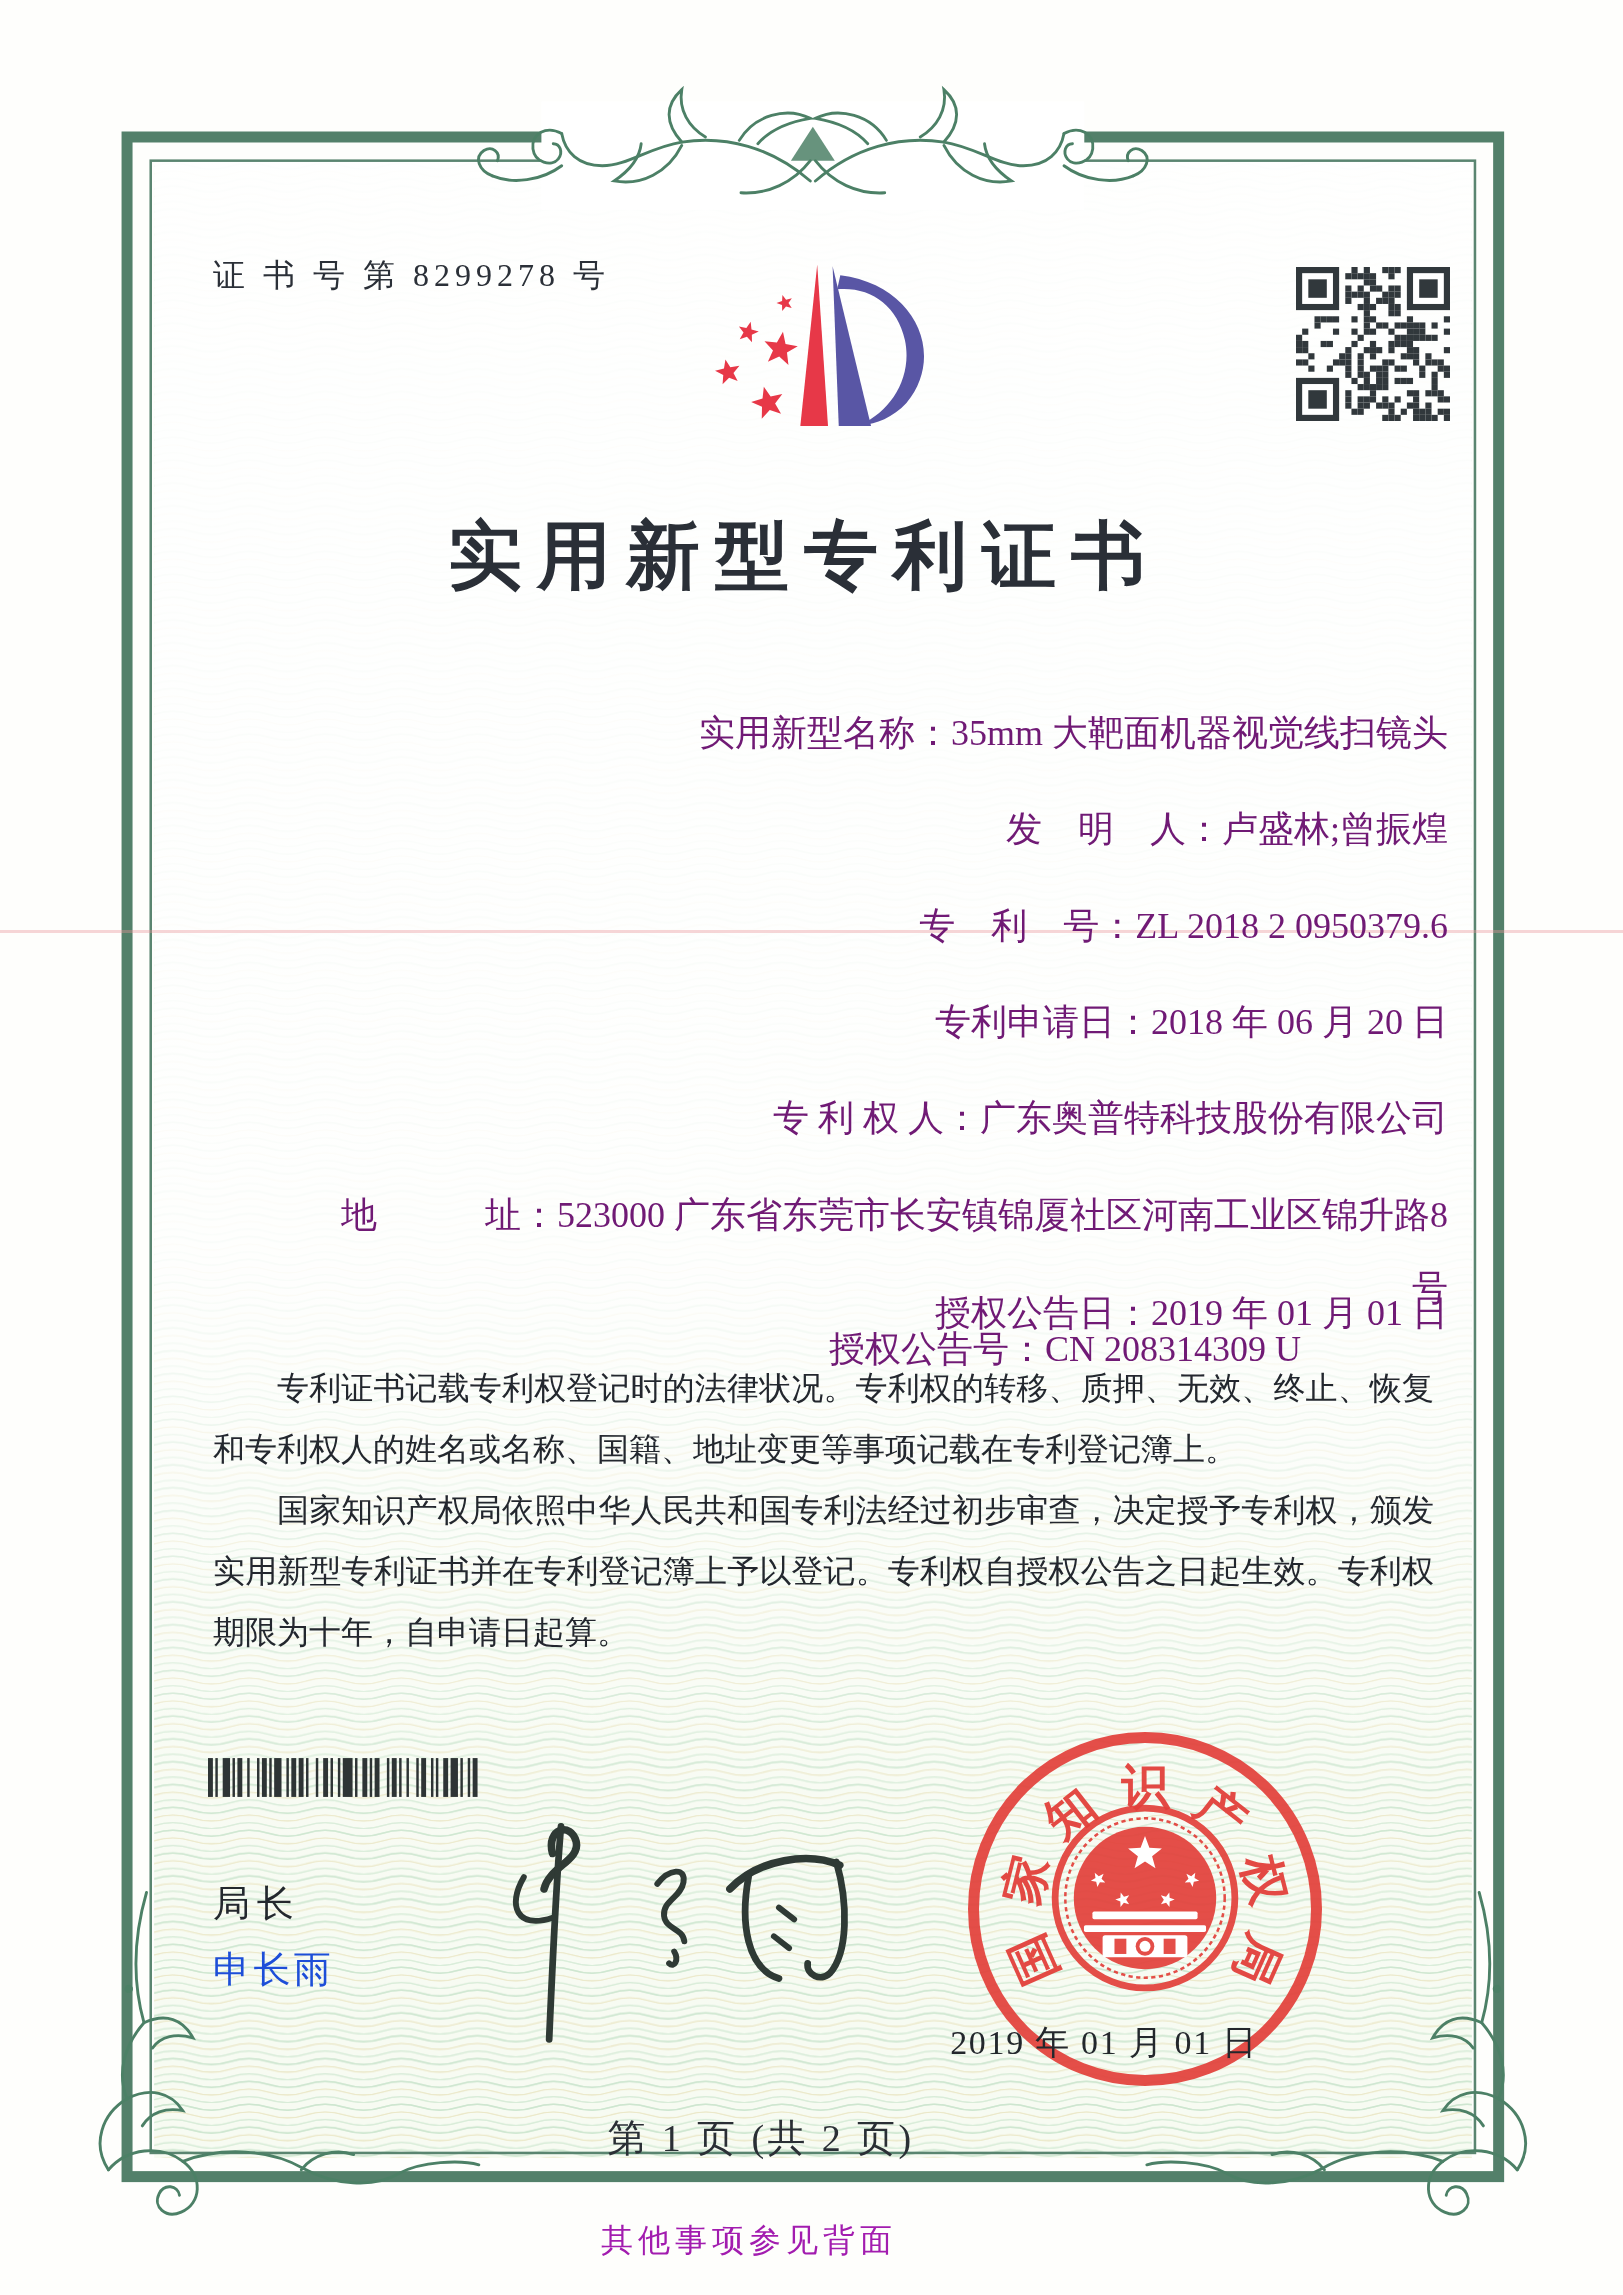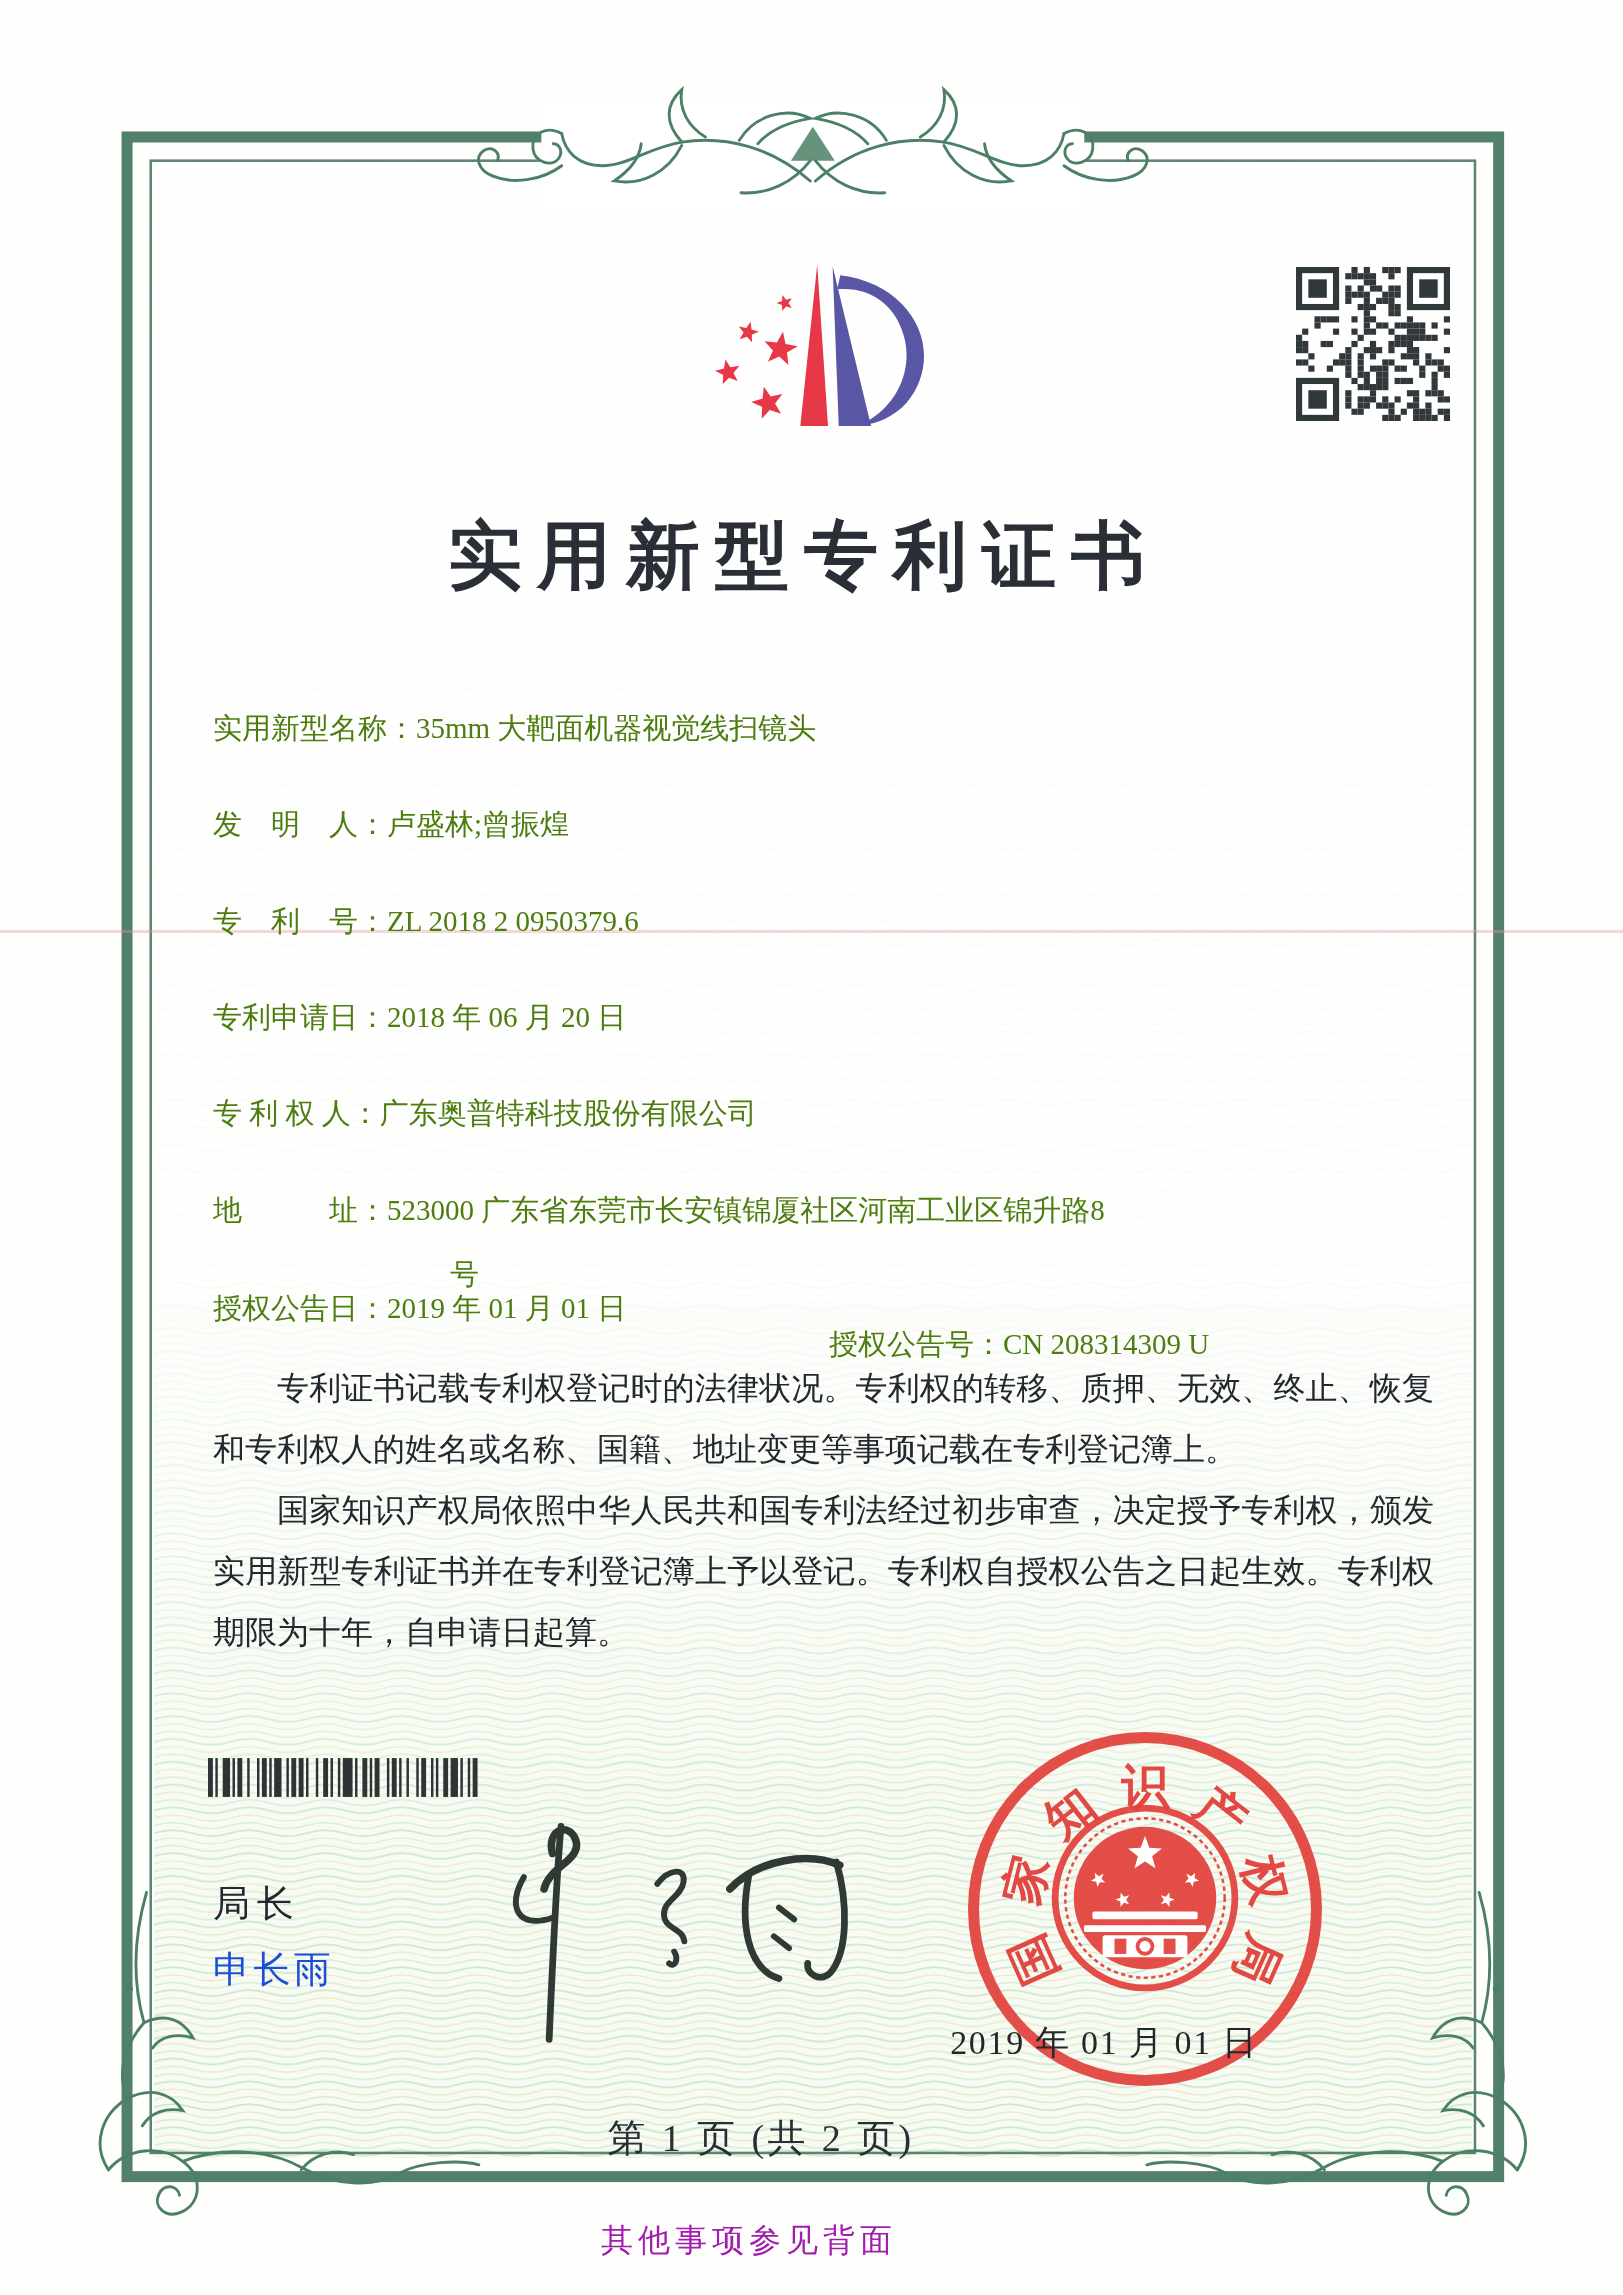--- a/index.html
+++ b/index.html
@@ -19,21 +19,21 @@
     font-size:32px;letter-spacing:5px;color:#2b3038;
     white-space:nowrap;
   }
   .title{
     left:804px;top:507px;transform:translateX(-50%);
     font-size:74px;font-weight:bold;letter-spacing:15px;
     color:#2a2f37;white-space:nowrap;
   }
   .row{
     left:213px;width:1235px;height:46px;
-    font-size:29px;color:#4d7c0f;white-space:nowrap;
+    font-size:36px;color:#701a75;white-space:nowrap;text-align:right;
   }
   .row .lbl{display:inline;}
   .row .colon{display:inline;}
   .row .val{display:inline;}
   .addr-l2{display:block;margin-top:24px;padding-left:237px;}
   .pair2{position:absolute;left:616px;top:12px;white-space:nowrap;margin-top:24px;}
   .paras{
     left:213px;top:1358px;width:1221px;
     font-size:32px;line-height:61px;text-align:justify;
     color:#23272e;
@@ -121,20 +121,21 @@
       <path d="M150,2482 C176,2468 202,2474 216,2496 C196,2492 178,2498 168,2514"></path>
       <path d="M216,2556 C262,2538 320,2542 358,2564 C394,2584 442,2588 472,2570 C498,2556 544,2554 566,2560"></path>
       <path d="M356,2566 C370,2548 396,2540 418,2548"></path>
       <circle cx="152" cy="2352" r="5" fill="#4c8066" stroke="none"></circle>
     </g>
     <use href="#cornerL" transform="matrix(-1,0,0,1,1922,0)"></use>
   </svg>
 
   <div class="abs scan-line"></div>
 
+  <div class="abs cert-no">证 书 号 第 8299278 号</div>
 
   <svg id="logo" class="abs" style="left:677px;top:240px;" width="262" height="223" viewBox="0 0 340 290">
     <polygon points="182,32 160,242 196,242" fill="#e73848"></polygon>
     <polygon points="202,34 210,242 252,242" fill="#5956a5"></polygon>
     <path d="M212,46 C310,58 350,150 298,212 C280,232 252,242 238,240 C280,222 306,176 296,130 C286,84 250,60 208,64 Z" fill="#5956a5"></path>
   <polygon points="136.75,71.49 141.49,77.63 148.99,75.66 144.62,82.07 148.81,88.59 141.37,86.41 136.45,92.41 136.22,84.66 129.00,81.84 136.30,79.23" fill="#e73848"></polygon>
       <polygon points="95.46,106.44 96.53,116.25 105.97,119.10 96.97,123.14 97.17,133.01 90.55,125.70 81.22,128.94 86.13,120.38 80.17,112.51 89.83,114.54" fill="#e73848"></polygon>
       <polygon points="62.62,155.34 68.97,165.50 80.80,163.64 73.09,172.81 78.53,183.49 67.42,179.00 58.94,187.46 59.78,175.51 49.11,170.06 60.74,167.17" fill="#e73848"></polygon>
       <polygon points="137.44,119.26 140.78,135.12 156.69,138.24 142.64,146.32 144.59,162.42 132.56,151.55 117.85,158.38 124.47,143.58 113.43,131.70 129.55,133.42" fill="#e73848"></polygon>
       <polygon points="112.56,190.68 121.41,203.41 136.59,200.24 127.22,212.59 134.93,226.05 120.29,220.95 109.87,232.44 110.19,216.94 96.05,210.59 110.89,206.10" fill="#e73848"></polygon>

